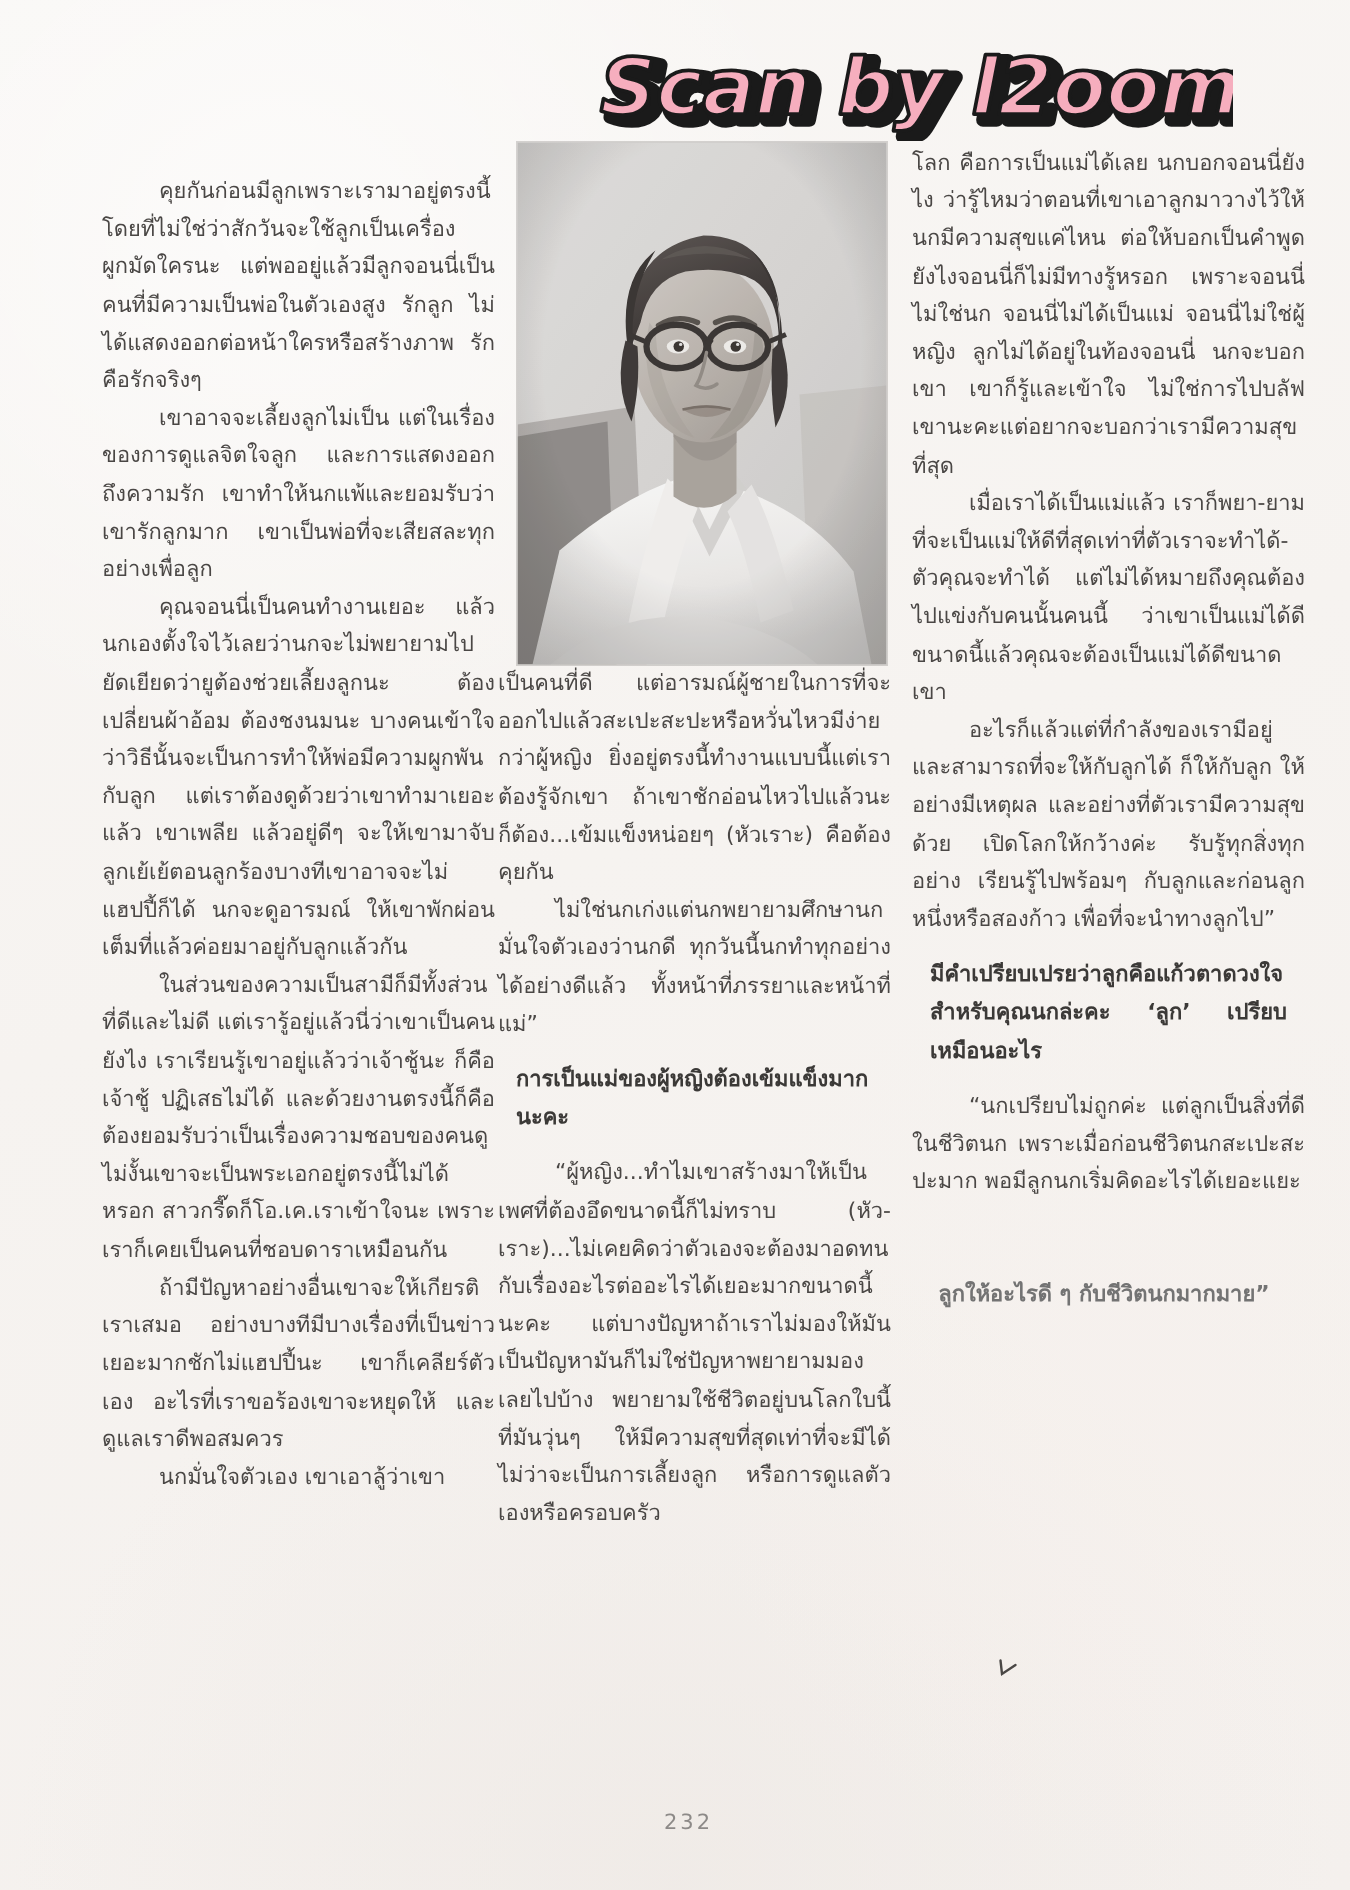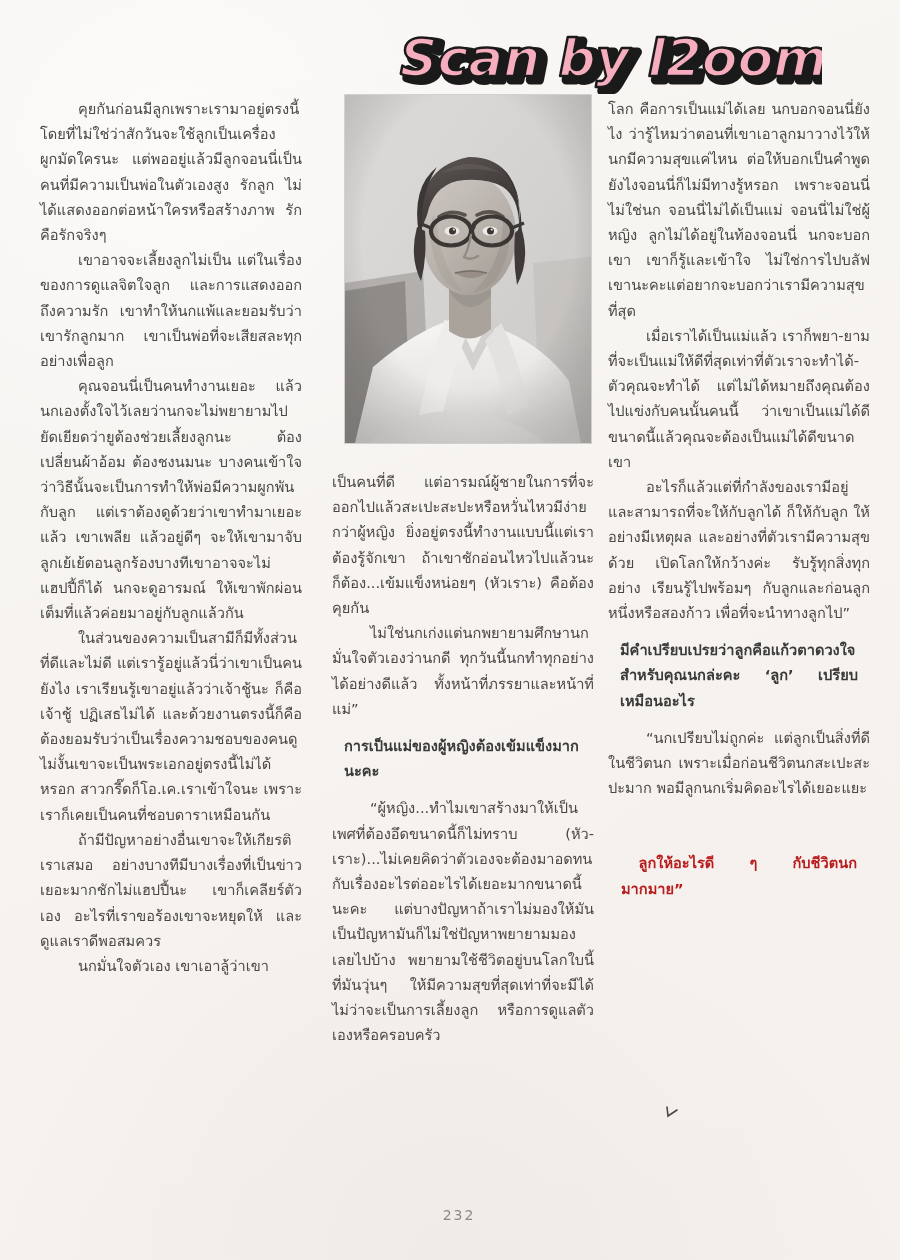--- a/index.html
+++ b/index.html
@@ -48,45 +48,45 @@
   .column {
     position: absolute;
     top: 96px;
     width: 262px;
     color: #4a4745;
     font-size: 14.6px;
     line-height: 25.2px;
     text-align: justify;
     text-justify: inter-word;
   }
-  .col-left  { left: 40px; }
-  .col-mid   { left: 332px; top: 469px; }
+  .col-left  { left: 68px; margin-top: 19px; }
+  .col-mid   { left: 332px; top: 443px; }
   .col-right { left: 608px; }
 
   .para {
     margin: 0;
     text-indent: 2.6em;
   }
   .para.noindent { text-indent: 0; }
 
   .para + .para { margin-top: 0; }
 
   .subhead {
     margin: 12px;
     font-weight: bold;
     color: #3b3937;
     text-indent: 0;
     line-height: 25.2px;
   }
   .subhead-spaced { margin-top: 12px; }
 
   .closing-line {
-    margin: 13px;
+    margin: 0;
     font-weight: bold;
-    color: #b91c1c;
+    color: #737373;
     text-indent: 1.2em;
     line-height: 25.2px;
   }
 
   
   .photo-frame {
     position: absolute;
     left: 345px;
     top: 95px;
     width: 246px;

